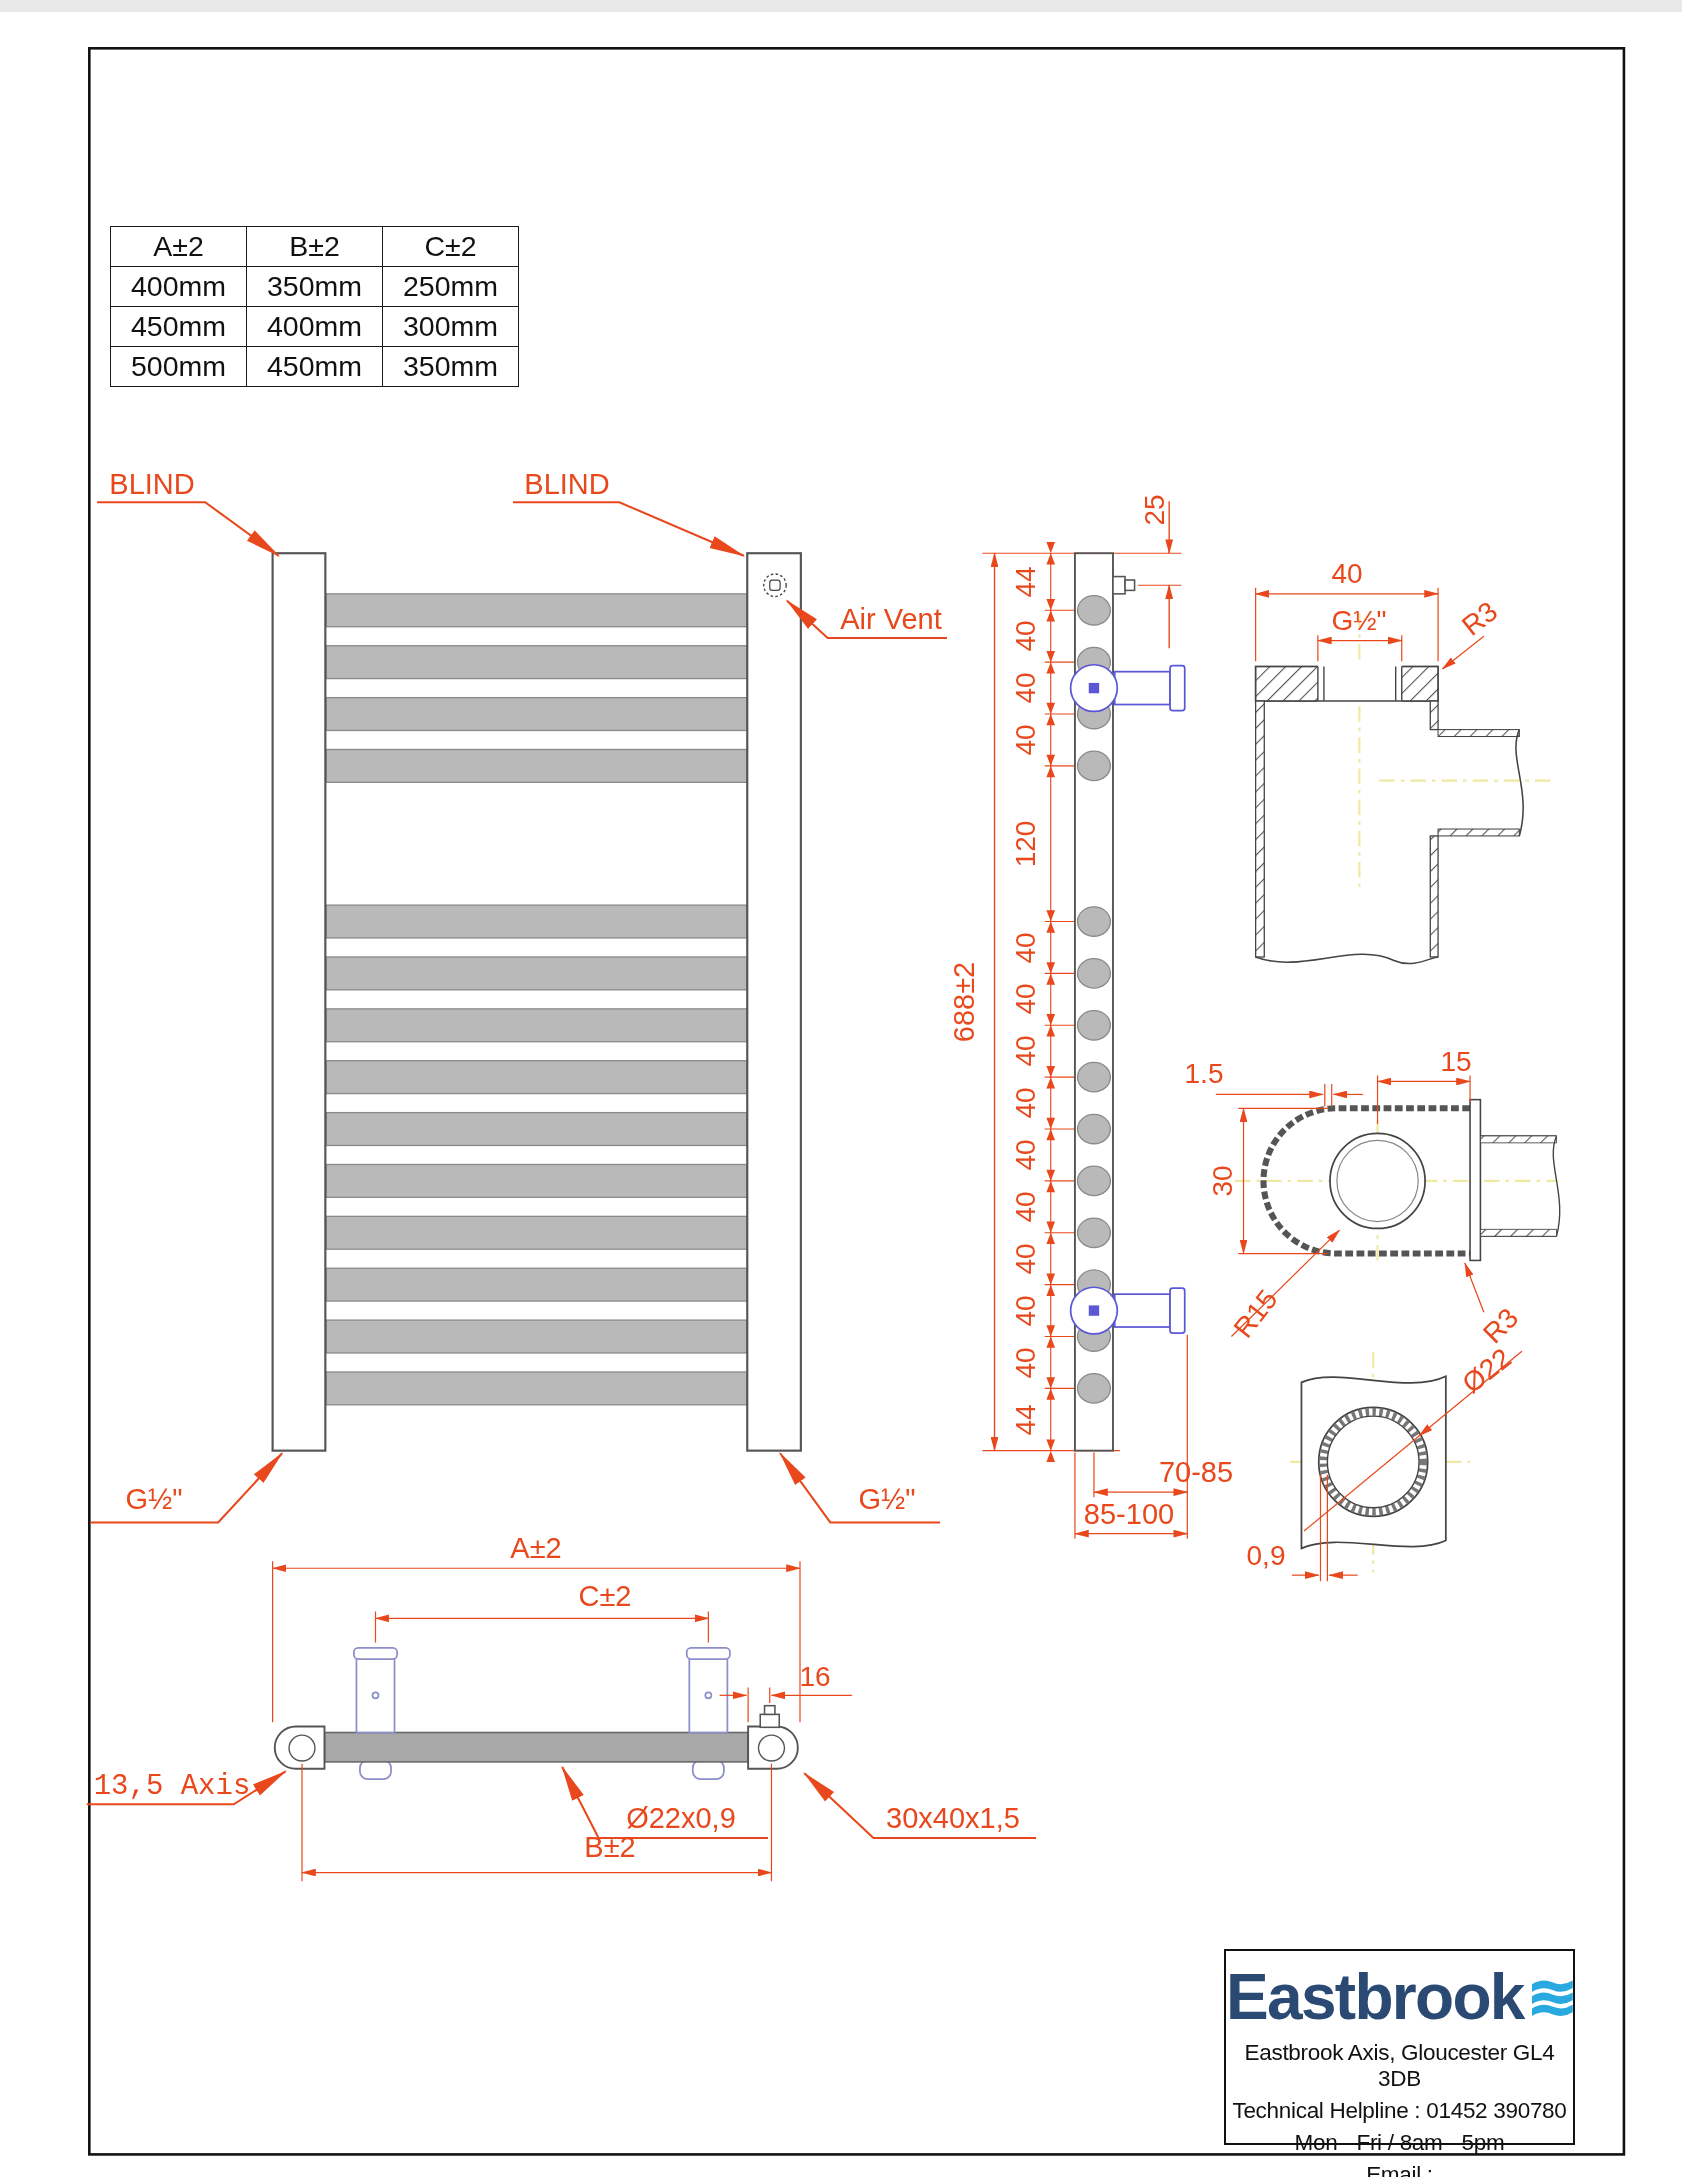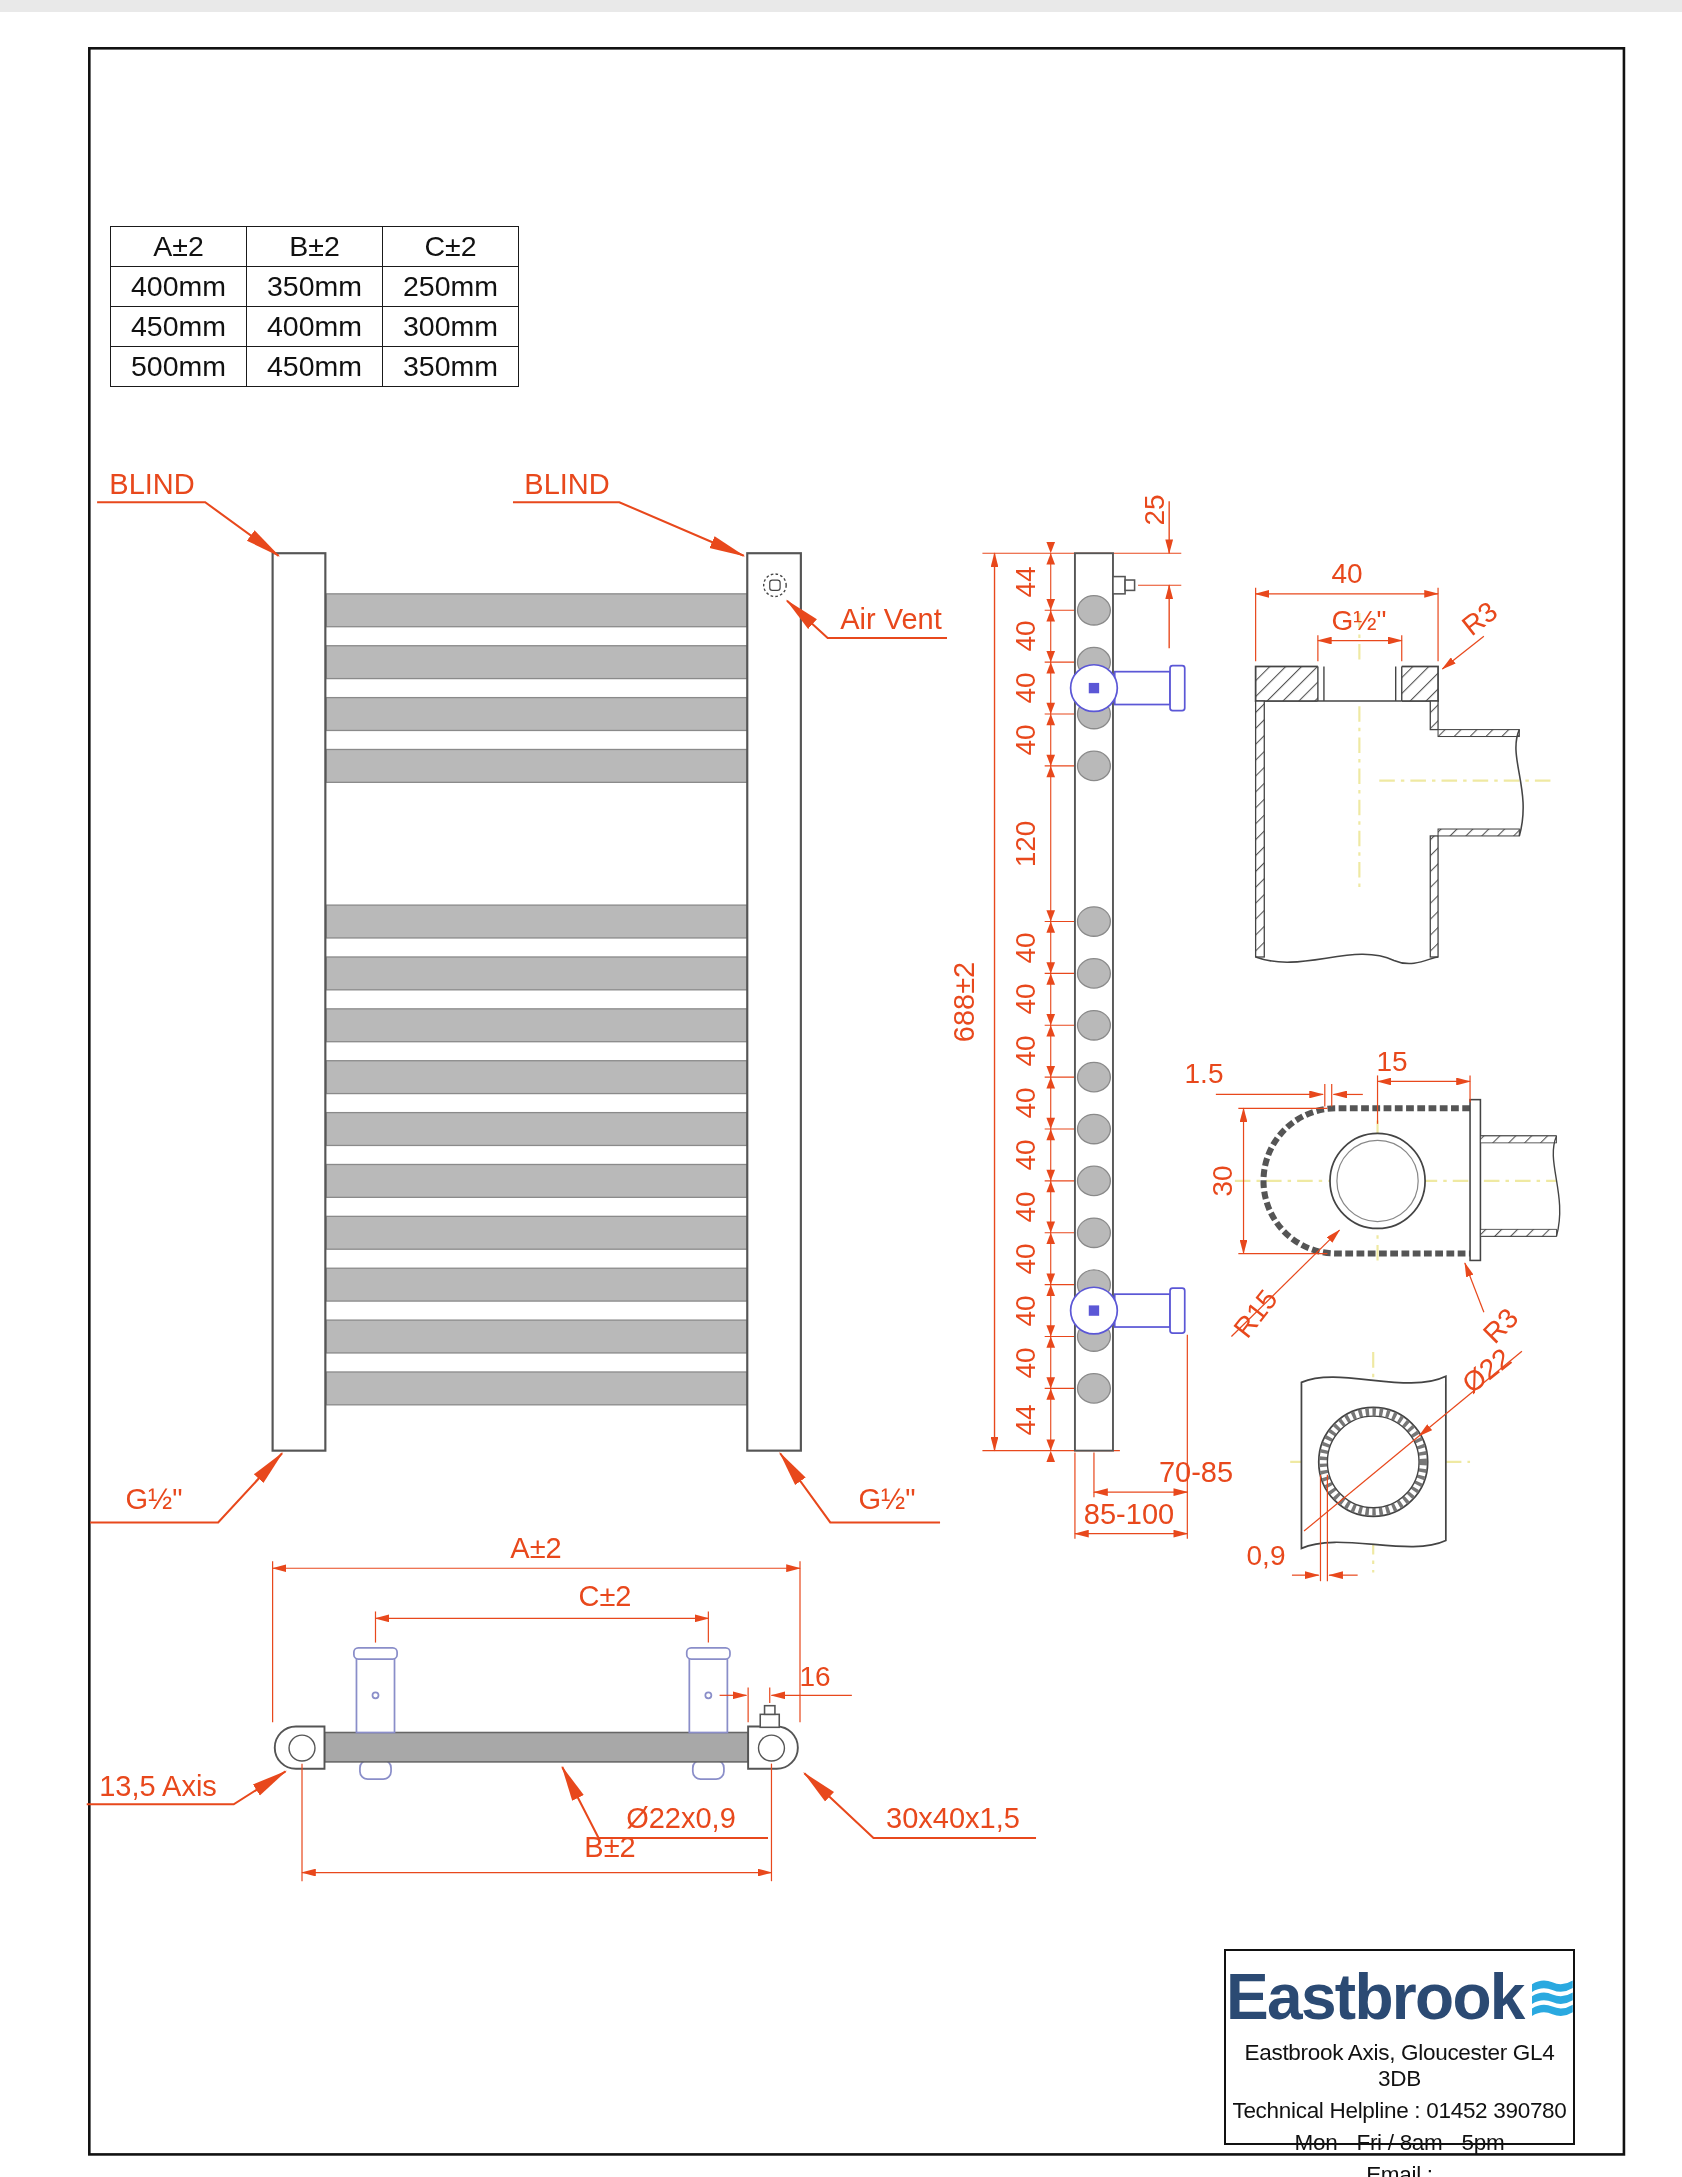--- a/index.html
+++ b/index.html
@@ -366,32 +366,32 @@
   <div class="lbl rot90" style="left:964px;top:990px;">688±2</div>
   <div class="lbl dim rot90" style="left:1155px;top:498px;">25</div>
   <div class="lbl" style="left:1196px;top:1460px;">70-85</div>
   <div class="lbl" style="left:1129px;top:1502px;">85-100</div>
 
   <div class="lbl dim" style="left:1347px;top:562px;">40</div>
   <div class="lbl dim" style="left:1359px;top:609px;">G½"</div>
   <div class="lbl dim rm38" style="left:1480px;top:607px;">R3</div>
 
   <div class="lbl dim" style="left:1204px;top:1062px;">1.5</div>
-  <div class="lbl dim" style="left:1392px;top:1050px;">15</div>
+  <div class="lbl dim" style="left:1456px;top:1050px;">15</div>
   <div class="lbl dim rot90" style="left:1223px;top:1169px;">30</div>
   <div class="lbl dim rm50" style="left:1256px;top:1302px;">R15</div>
   <div class="lbl dim rm45" style="left:1501px;top:1314px;">R3</div>
 
   <div class="lbl dim rm38" style="left:1487px;top:1359px;">Ø22</div>
   <div class="lbl dim" style="left:1266px;top:1544px;text-align:center;">0,9</div>
 
   <div class="lbl" style="left:536px;top:1536px;">A±2</div>
   <div class="lbl" style="left:605px;top:1584px;">C±2</div>
   <div class="lbl dim" style="left:815px;top:1665px;">16</div>
-  <div class="lbl" style="left:158px;top:1774px;">13,5 Axis</div>
+  <div class="lbl" style="left:172px;top:1774px;font-family:Liberation Mono, monospace;">13,5 Axis</div>
   <div class="lbl" style="left:681px;top:1806px;">Ø22x0,9</div>
   <div class="lbl" style="left:953px;top:1806px;">30x40x1,5</div>
   <div class="lbl" style="left:610px;top:1835px;">B±2</div>
 
   <div class="footer-box">
     <div class="brand-row">
       <span class="brand">Eastbrook</span>
       <svg width="55" height="52" viewBox="0 0 64 60">
         <g fill="#2aa9e0">
           <path d="M0,10 Q16,0 32,7 Q48,14 64,4 L64,16 Q48,26 32,19 Q16,12 0,22 Z"></path>

